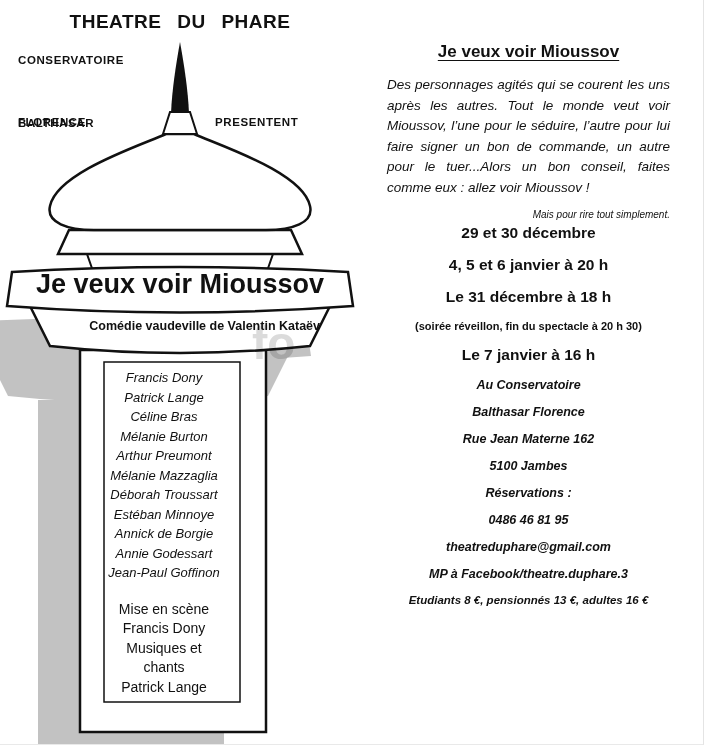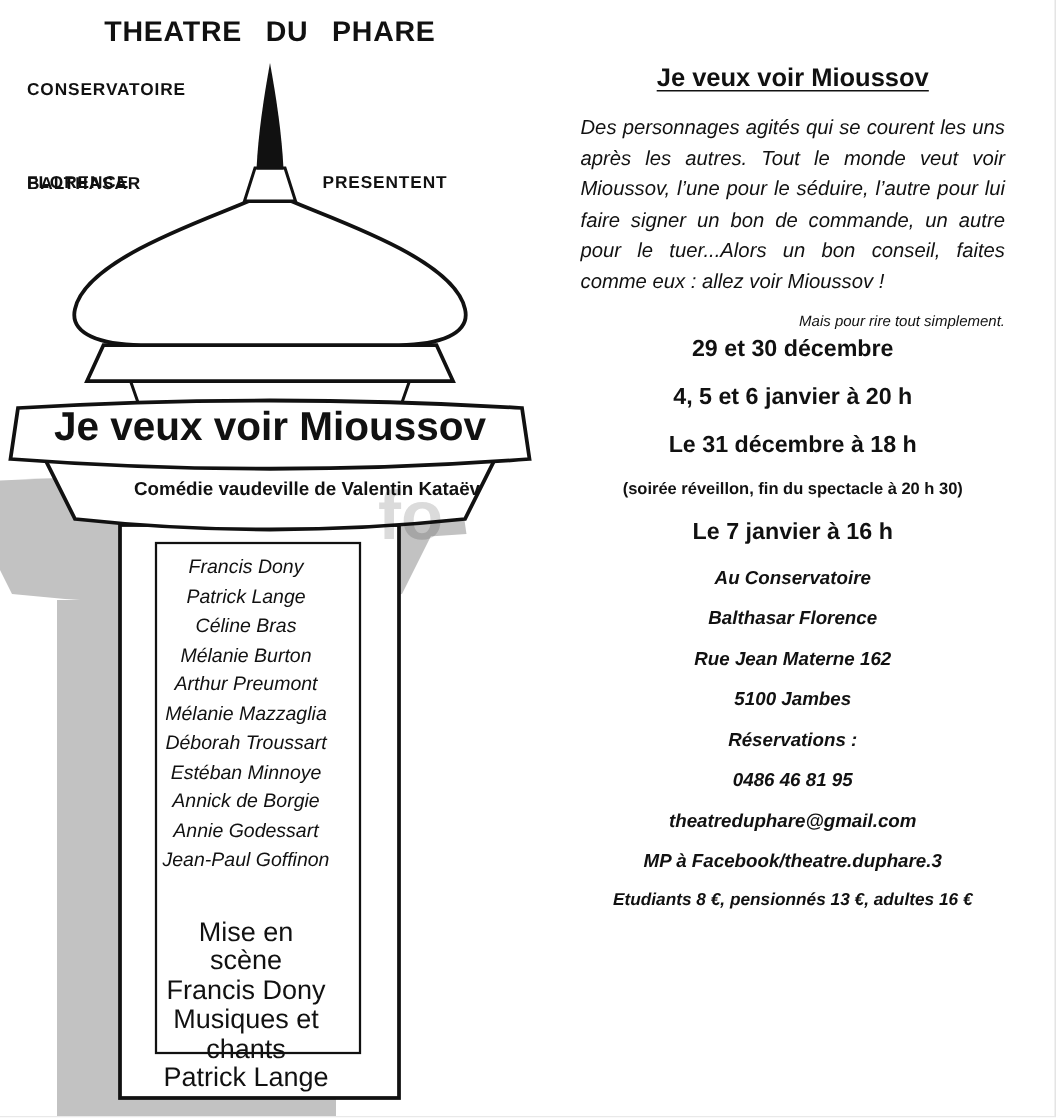--- a/index.html
+++ b/index.html
@@ -25,21 +25,21 @@
   .watermark { left:252px; top:316px; font-size:46px; font-weight:700;
     color:#bdbdbd; opacity:.55; mix-blend-mode:multiply; }
 
   .banner-title { left:18px; top:269px; width:324px; text-align:center;
     font-size:27px; font-weight:700; white-space:nowrap; }
   .subtitle { left:40px; top:319px; width:280px; text-align:right;
     font-size:12.5px; font-weight:700; }
 
   .cast-block { left:106px; top:368px; width:116px; text-align:center; }
   .cast-name { font-style:italic; font-size:13px; line-height:19.5px; }
-  .credits { margin-top:29px; font-size:18px; line-height:19.5px; }
+  .credits { margin-top:17px; font-size:14px; line-height:19.5px; }
 
   
   .right-col { left:387px; top:42px; width:283px; text-align:center; }
   .rc-heading { font-size:17px; font-weight:700; text-decoration:underline;
     text-underline-offset:3px; margin-bottom:13px; }
   .rc-desc { font-style:italic; font-size:13.5px; line-height:20.5px;
     text-align:justify; margin-bottom:11px; }
   .rc-tagline { font-style:italic; font-size:10px; text-align:right; margin-bottom:4px; }
   .rc-date { font-size:15.5px; font-weight:700; margin-bottom:14px; }
   .rc-note { font-size:11px; font-weight:700; margin-bottom:14px; }

